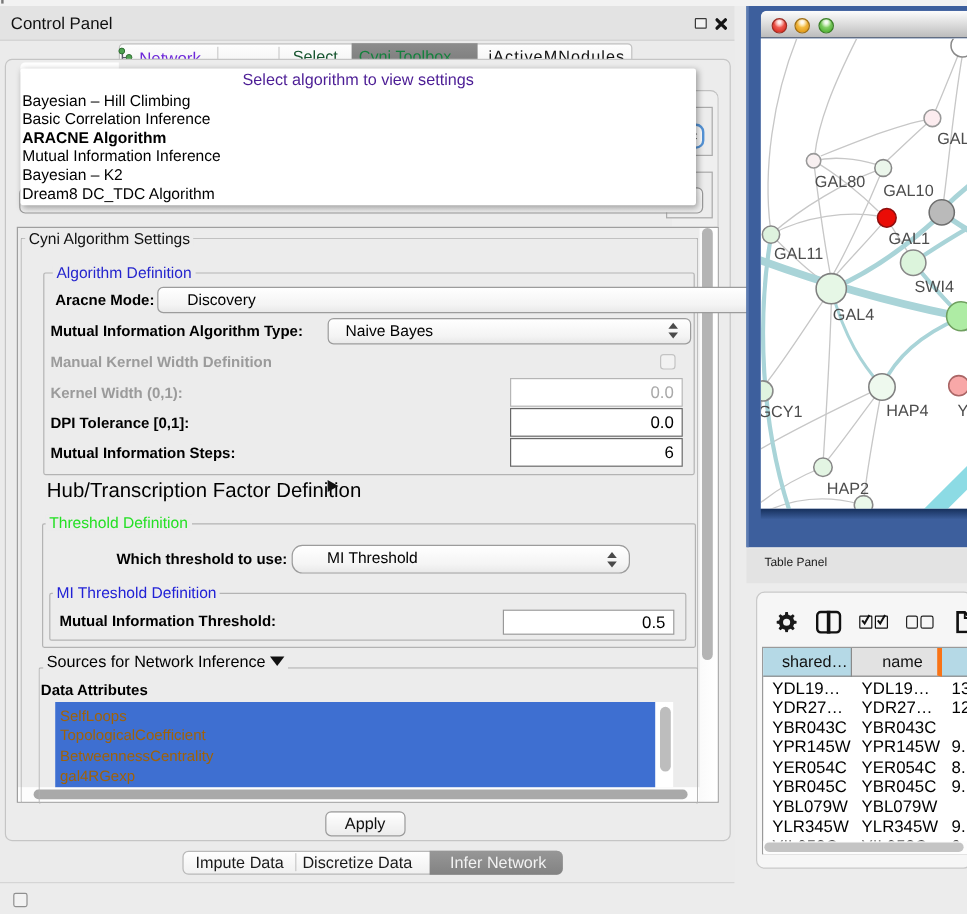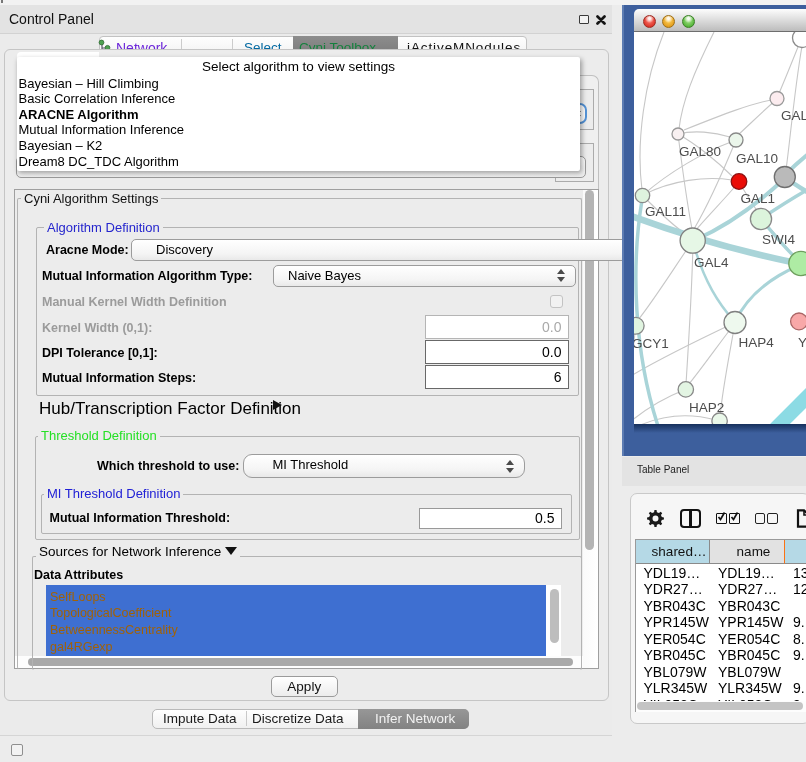--- a/index.html
+++ b/index.html
@@ -43,21 +43,21 @@
 <div class="abs" style="left:293px;top:36px;width:105px;height:22px;background:linear-gradient(#8d8d8d,#787878);"></div>
 
 <svg class="abs" style="left:98px;top:39px;" width="14" height="16" viewBox="0 0 14 16">
   <path d="M4 5 L4 13 L8 13 M4 9 L8 9" stroke="#5a5a6a" stroke-width="1.2" fill="none"></path>
   <circle cx="3.5" cy="3.5" r="2.4" fill="#4da150" stroke="#2e6b31" stroke-width="0.8"></circle>
   <circle cx="9.5" cy="8.8" r="2.4" fill="#4da150" stroke="#2e6b31" stroke-width="0.8"></circle>
   <circle cx="9.5" cy="13.2" r="2.4" fill="#4da150" stroke="#2e6b31" stroke-width="0.8"></circle>
 </svg>
 <div class="abs" style="left:116px;top:40px;font-size:14px;color:#6d28d9;">Network</div>
 <div class="abs" style="left:191px;top:40px;font-size:13.5px;color:#1a1a1a;margin-top:28px;">Style</div>
-<div class="abs" style="left:244px;top:40px;font-size:13.5px;color:#0369a1;">Select</div>
+<div class="abs" style="left:244px;top:40px;font-size:13.5px;color:#14532d;">Select</div>
 <div class="abs" style="left:299px;top:40px;font-size:13.5px;color:#15803d;">Cyni Toolbox</div>
 <div class="abs" style="left:407px;top:40px;font-size:13.5px;letter-spacing:0.9px;color:#111;">jActiveMNodules</div>
 
 <div class="abs" style="left:4px;top:49px;width:605px;height:652px;background:#ececec;border:1px solid #c5c5c5;border-radius:6px;box-sizing:border-box;"></div>
 
 <div class="abs" style="left:560px;top:75px;width:39px;height:114px;border-top:1px solid #c0c0c0;border-right:1px solid #c0c0c0;border-top-right-radius:7px;background:#efefef;box-sizing:border-box;"></div>
 
 <div class="abs" style="left:555px;top:89px;width:39px;height:41px;border:1px solid #ababab;background:#ececec;box-sizing:border-box;"></div>
 <div class="abs" style="left:555px;top:143px;width:39px;height:39px;border:1px solid #ababab;background:#ececec;box-sizing:border-box;"></div>
 
@@ -148,21 +148,21 @@
 <div class="abs" style="left:358px;top:709px;width:111px;height:19.5px;background:linear-gradient(#979797,#828282);border-radius:0 5px 5px 0;"></div>
 <div class="abs" style="left:163px;top:711px;font-size:13.5px;color:#1a1a1a;">Impute Data</div>
 <div class="abs" style="left:252px;top:711px;font-size:13.5px;color:#1a1a1a;">Discretize Data</div>
 <div class="abs" style="left:375px;top:711px;font-size:13.5px;color:#f2f2f2;">Infer Network</div>
 
 <div class="abs" style="left:0;top:735px;width:612px;height:1px;background:#d5d5d5;"></div>
 <div class="abs" style="left:11px;top:744px;width:12px;height:12px;border:1px solid #8f8f8f;background:#f2f2f2;box-sizing:border-box;border-radius:2px;"></div>
 
 <div class="abs" style="left:17px;top:52px;width:82px;height:8px;background:#ffffff;border-top-left-radius:4px;"></div>
 <div class="abs" style="left:17px;top:56.5px;width:563px;height:114.5px;background:#ffffff;border-radius:2px;box-shadow:1.5px 2px 5px rgba(0,0,0,0.35);"></div>
-<div class="abs" style="left:17px;top:59px;width:563px;text-align:center;font-size:13.5px;color:#000000;line-height:15.6px;">Select algorithm to view settings</div>
+<div class="abs" style="left:17px;top:59px;width:563px;text-align:center;font-size:13.5px;color:#4c1d95;line-height:15.6px;">Select algorithm to view settings</div>
 <div class="abs" style="left:18.5px;top:75.6px;font-size:13px;color:#000;line-height:15.6px;">
 Bayesian – Hill Climbing<br>
 Basic Correlation Inference<br>
 <b>ARACNE Algorithm</b><br>
 Mutual Information Inference<br>
 Bayesian – K2<br>
 Dream8 DC_TDC Algorithm
 </div>
 
 <div class="abs" style="left:622px;top:5px;width:184px;height:451px;background:#3d5f9d;"></div>
@@ -267,21 +267,21 @@
   </svg>
 <div class="abs" style="left:754.5px;top:513px;width:10.5px;height:10.5px;border:1.5px solid #222;box-sizing:border-box;border-radius:2px;"></div>
 <div class="abs" style="left:767px;top:513px;width:10.5px;height:10.5px;border:1.5px solid #222;box-sizing:border-box;border-radius:2px;"></div>
 <svg class="abs" style="left:796px;top:509px;" width="14" height="19" viewBox="0 0 14 19">
   <path d="M2 1.3 L8 1.3 L12.7 6 L12.7 17.7 L2 17.7 Z" fill="none" stroke="#111" stroke-width="2.2"></path>
   <path d="M8 1.3 L8 6 L12.7 6" fill="none" stroke="#111" stroke-width="1.6"></path>
 </svg>
 
 <div class="abs" style="left:634.5px;top:539px;width:172px;height:173px;background:#ffffff;border:1px solid #9a9a9a;box-sizing:border-box;overflow:hidden;"></div>
 <div class="abs" style="left:635.5px;top:540px;width:74px;height:24px;background:#b5d9e6;border-right:1px solid #8a8a8a;border-bottom:1px solid #8a8a8a;box-sizing:border-box;text-align:center;"><span style="font-size:13.5px;line-height:23px;color:#111;padding-left:14px;">shared…</span></div>
-<div class="abs" style="left:709.5px;top:540px;width:75px;height:24px;background:#e2e2e2;border-right:1px solid #f97316;border-bottom:1px solid #8a8a8a;box-sizing:border-box;text-align:center;"><span style="font-size:13.5px;line-height:23px;color:#111;padding-left:14px;">name</span></div>
+<div class="abs" style="left:709.5px;top:540px;width:75px;height:24px;background:#e2e2e2;border-right:4px solid #f97316;border-bottom:1px solid #8a8a8a;box-sizing:border-box;text-align:center;"><span style="font-size:13.5px;line-height:23px;color:#111;padding-left:14px;">name</span></div>
 <div class="abs" style="left:784.5px;top:540px;width:21px;height:24px;background:#b5d9e6;border-bottom:1px solid #8a8a8a;box-sizing:border-box;"></div>
 <div class="abs" style="left:643.5px;top:564.5px;font-size:14px;color:#000;line-height:16.55px;white-space:pre;">YDL19…
 YDR27…
 YBR043C
 YPR145W
 YER054C
 YBR045C
 YBL079W
 YLR345W
 YIL052C</div>

